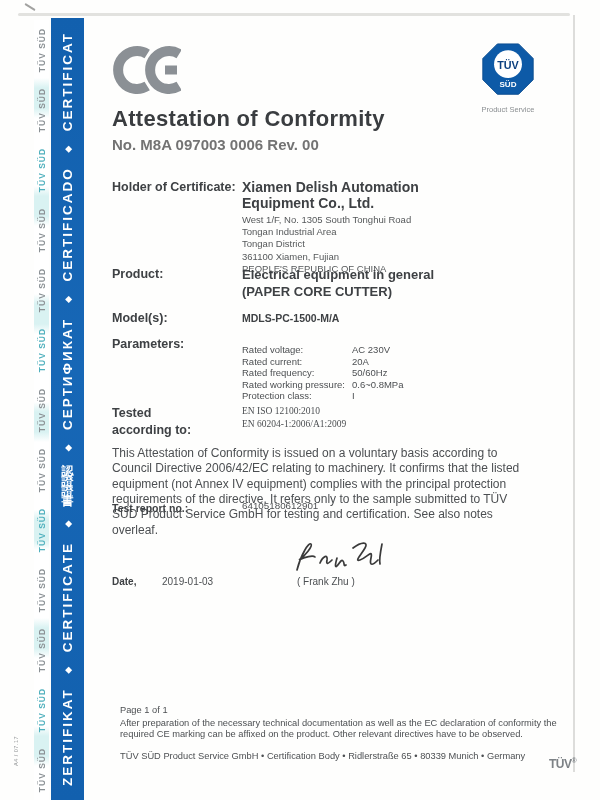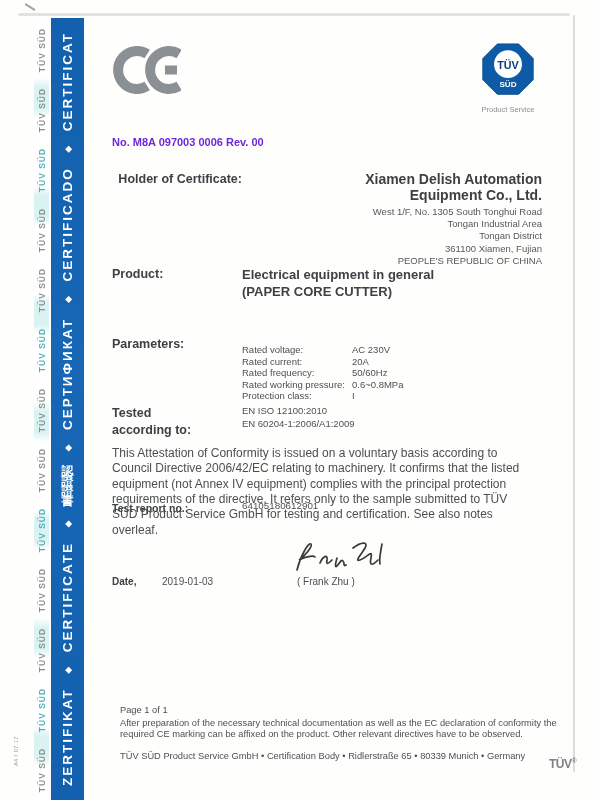--- a/index.html
+++ b/index.html
@@ -40,32 +40,32 @@
     position:absolute;left:13px;top:766px;width:60px;
     transform:rotate(-90deg);transform-origin:0 0;
     font-size:5.5px;color:#8f9294;letter-spacing:.5px;white-space:nowrap;
   }
 
   
   .ce{position:absolute;left:107px;top:44px;}
   .badge-wrap{position:absolute;left:468px;top:42px;width:80px;text-align:center;}
   .badge-caption{font-size:7.5px;color:#8b8f92;margin-top:3px;}
   .title{position:absolute;left:112px;top:106px;font-size:22px;font-weight:bold;color:#3a3d40;letter-spacing:.3px;}
-  .cert-no{position:absolute;left:112px;top:136px;font-size:11px;font-weight:bold;color:#6d28d9;}
+  .cert-no{position:absolute;left:112px;top:136px;font-size:15px;font-weight:bold;color:#737373;}
 
   
   .row{position:absolute;left:112px;display:flex;}
   .lbl{width:130px;flex:0 0 130px;font-weight:bold;font-size:12.5px;color:#3e4144;line-height:16px;}
   .val{width:300px;}
   .bold-line{font-weight:bold;font-size:14px;color:#3e4144;line-height:16px;}
   .addr{font-size:9.5px;color:#55585a;line-height:12.2px;margin-top:3px;}
   .param-table{font-size:9.5px;color:#4c4f52;line-height:11.6px;margin-top:8px;}
   .param-row{display:flex;}
   .param-name{width:110px;flex:0 0 110px;}
-  .std{font-size:9.5px;color:#4c4f52;line-height:12.5px;}
+  .std{font-size:9.5px;color:#4c4f52;line-height:12.5px;font-family:Liberation Serif, serif;}
   .statement{position:absolute;left:112px;top:446px;width:414px;font-size:12px;line-height:1.28;color:#4c4f52;}
   .report-lbl{font-weight:bold;font-size:10.5px;color:#3e4144;}
   .report-val{font-size:9.8px;color:#4c4f52;}
 
   
   .signature{position:absolute;left:287px;top:534px;}
   .date-row{position:absolute;left:112px;top:576px;font-size:10px;color:#4c4f52;}
   .date-lbl{font-weight:bold;color:#3e4144;}
   .date-val{position:absolute;left:50px;top:0;white-space:nowrap;text-align:center;}
   .signer{position:absolute;left:185px;top:0;white-space:nowrap;}
@@ -131,23 +131,24 @@
   <div class="badge-wrap">
     <svg width="54" height="56" viewBox="0 0 60 62">
       <polygon points="18.2,2 41.8,2 58,18.2 58,41.8 41.8,58 18.2,58 2,41.8 2,18.2" fill="#0d5aa7" stroke="#0a4c8f" stroke-width="1"></polygon>
       <circle cx="30" cy="24.5" r="15.5" fill="#ffffff"></circle>
       <text x="30" y="29.5" text-anchor="middle" font-family="Liberation Sans, sans-serif" font-size="12" font-weight="bold" fill="#0b3f7e">TÜV</text>
       <text x="30" y="50" text-anchor="middle" font-family="Liberation Sans, sans-serif" font-size="9" font-weight="bold" fill="#ffffff">SÜD</text>
     </svg>
     <div class="badge-caption">Product Service</div>
   </div>
 
+  <div class="title">Attestation of Conformity</div>
   <div class="cert-no">No. M8A 097003 0006 Rev. 00</div>
 
-  <div class="row" style="top:171px;text-align:right;">
+  <div class="row" style="top:179px;">
     <div class="lbl">Holder of Certificate:</div>
     <div class="val">
       <div class="bold-line">Xiamen Delish Automation</div>
       <div class="bold-line">Equipment Co., Ltd.</div>
       <div class="addr">
         <div>West 1/F, No. 1305 South Tonghui Road</div>
         <div>Tongan Industrial Area</div>
         <div>Tongan District</div>
         <div>361100 Xiamen, Fujian</div>
         <div>PEOPLE'S REPUBLIC OF CHINA</div>
@@ -156,20 +157,26 @@
   </div>
 
   <div class="row" style="top:266px;">
     <div class="lbl">Product:</div>
     <div class="val">
       <div class="bold-line" style="font-size:13px;line-height:17px;">Electrical equipment in general</div>
       <div class="bold-line" style="font-size:13px;line-height:17px;">(PAPER CORE CUTTER)</div>
     </div>
   </div>
 
+  <div class="row" style="top:310px;">
+    <div class="lbl">Model(s):</div>
+    <div class="val">
+      <div class="bold-line" style="font-size:10.5px;">MDLS-PC-1500-M/A</div>
+    </div>
+  </div>
 
   <div class="row" style="top:336px;">
     <div class="lbl">Parameters:</div>
     <div class="val param-table">
       <div class="param-row">
         <div class="param-name">Rated voltage:</div>
         <div class="param-value">AC 230V</div>
       </div>
       <div class="param-row">
         <div class="param-name">Rated current:</div>

